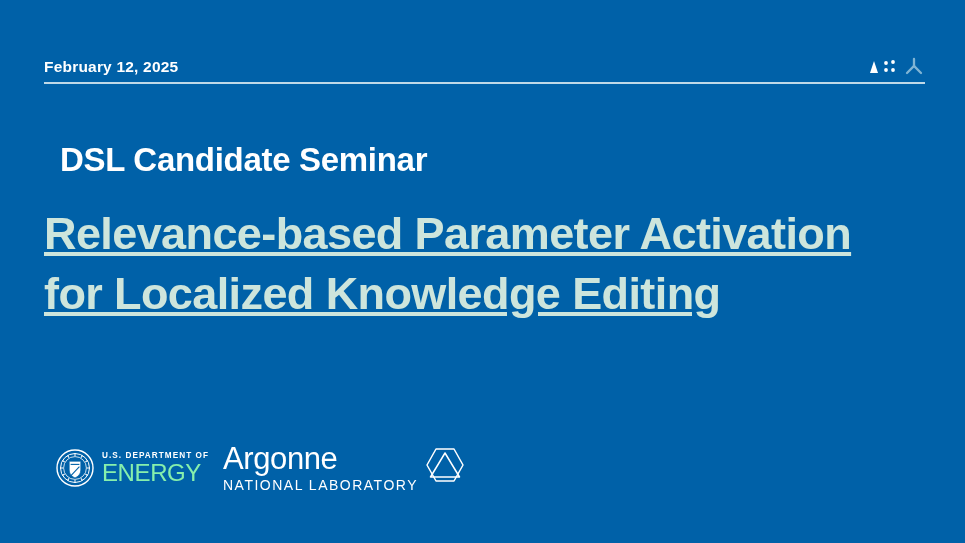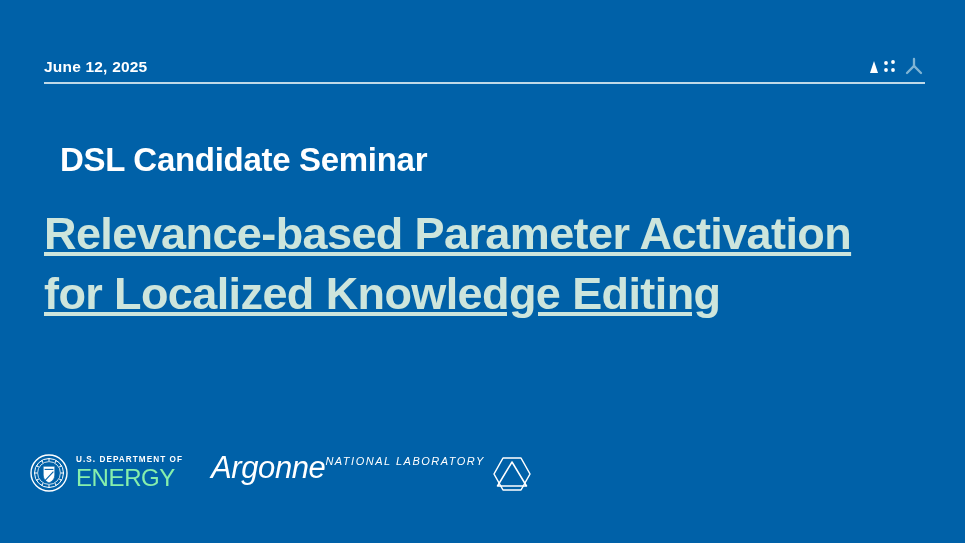--- a/index.html
+++ b/index.html
@@ -78,25 +78,25 @@
     color: #CDE5DC;
     line-height: 1.32;
     letter-spacing: -0.6px;
     max-width: 830px;
     text-decoration: underline;
   }
 
   
   .footer {
     position: absolute;
-    left: 30px;
+    left: 56px;
     bottom: 50px;
     display: flex;
     align-items: center;
-    gap: 22px;
+    gap: 8px;
     justify-content: space-between;
   }
 
   .doe-logo {
     display: flex;
     align-items: center;
     gap: 8px;
   }
   .doe-seal {
     width: 38px;
@@ -127,53 +127,52 @@
   }
 
   .argonne-logo {
     display: flex;
     align-items: flex-start;
     gap: 7px;
     padding-left: 6px;
   }
   .argonne-text {
     display: flex;
-    flex-direction: row;
-    font-style: italic;
+    flex-direction: column;
   }
   .argonne-name {
     font-size: 31px;
     color: #FFFFFF;
     font-weight: normal;
     letter-spacing: -0.4px;
     line-height: 1;
     white-space: nowrap;
   }
   .argonne-sub {
-    font-size: 11px;
+    font-size: 14px;
     color: #FFFFFF;
     letter-spacing: 1.5px;
     margin-top: 3px;
     text-align: right;
     white-space: nowrap;
   }
   .argonne-hex {
     width: 40px;
     height: 38px;
     flex: none;
     margin-top: 3px;
   }
 </style>
 </head>
 <body>
 
 <div class="slide">
 
   <div class="header">
-    <div class="header-date">June 12, 2025</div>
+    <div class="header-date">February 12, 2025</div>
 
     <div class="header-rule"></div>
 
     <div class="header-mark">
       <svg viewBox="0 0 56 22" width="56" height="22" aria-hidden="true">
 
         <path d="M9 18 L1 18 L5 6 Z" fill="#FFFFFF"></path>
 
         <circle cx="17" cy="8" r="1.9" fill="#FFFFFF"></circle>
         <circle cx="24" cy="7" r="1.9" fill="#FFFFFF"></circle>

